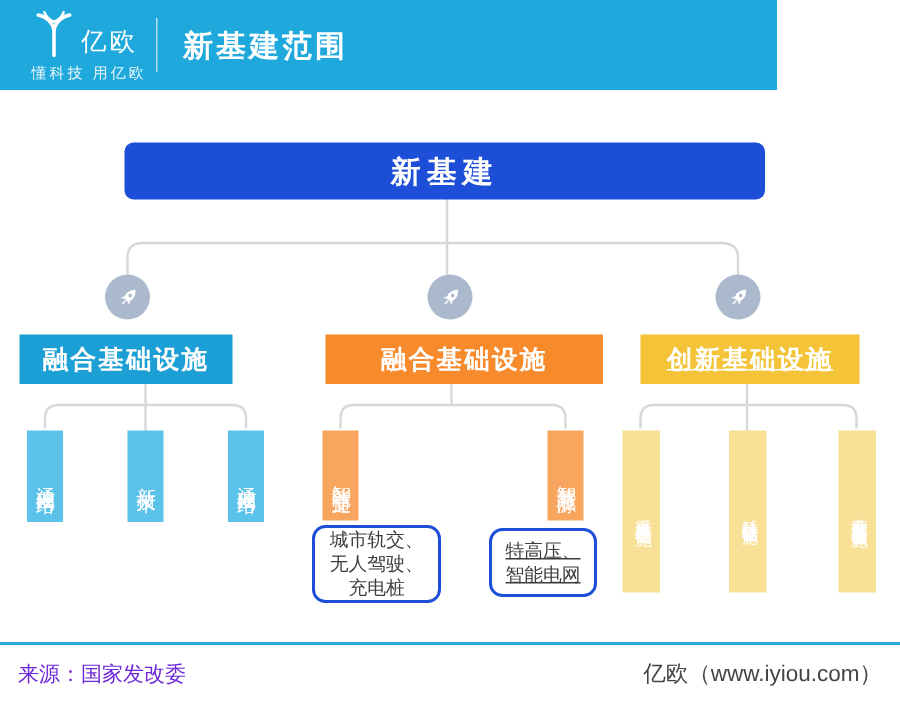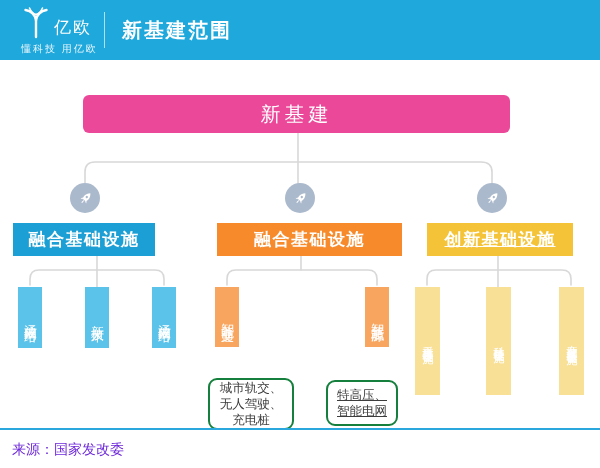--- a/index.html
+++ b/index.html
@@ -1,32 +1,32 @@
 <!DOCTYPE html>
 <html><head>
 <meta charset="utf-8">
 <style>
   html,body{margin:0;padding:0;background:#fff;}
   .page{position:relative;width:600px;height:468px;background:#ffffff;overflow:hidden;
         font-family:"Liberation Sans","DejaVu Sans",sans-serif;}
 
   
-  .topbar{position:absolute;left:0;top:0;width:600px;height:60px;background:#1EA8DC;}
+  .topbar{position:absolute;left:0;top:0;width:518px;height:60px;background:#1EA8DC;}
   .logo-glyph{position:absolute;left:20px;top:6px;}
   .logo-text{position:absolute;left:54px;top:16px;color:#fff;font-size:17px;letter-spacing:2px;}
   .logo-tagline{position:absolute;left:21px;top:42px;color:#eaf7fd;font-size:10px;letter-spacing:2px;}
   .topbar-divider{position:absolute;left:104px;top:12px;width:1px;height:36px;background:rgba(255,255,255,.65);}
   .page-title{position:absolute;left:122px;top:17px;color:#fff;font-size:20px;font-weight:bold;letter-spacing:2px;}
 
   
   .connector-layer{position:absolute;left:0;top:0;}
 
   
-  .root-box{position:absolute;left:83px;top:95px;width:427px;height:38px;background:#ec4899;border-radius:6px;
-            display:flex;align-items:center;justify-content:center;color:#fff;font-size:20px;letter-spacing:4px;}
+  .root-box{position:absolute;left:83px;top:95px;width:427px;height:38px;background:#1d4ed8;border-radius:6px;
+            display:flex;align-items:center;justify-content:center;color:#fff;font-size:20px;letter-spacing:4px;font-weight:bold;}
 
   
   .node-circle{position:absolute;top:183px;width:30px;height:30px;border-radius:50%;background:#ABB9CC;
                display:flex;align-items:center;justify-content:center;}
   .node-circle svg{transform:rotate(42deg);}
   .circle-1{left:70px;} .circle-2{left:285px;} .circle-3{left:477px;}
 
   
   .cat-box{position:absolute;top:223px;height:33px;display:flex;align-items:center;justify-content:center;
            color:#fff;font-size:17px;font-weight:bold;letter-spacing:1.5px;}
@@ -38,23 +38,23 @@
   .sub-box{position:absolute;top:287px;display:flex;align-items:center;justify-content:center;
            writing-mode:vertical-rl;text-orientation:upright;color:#fff;font-size:13px;letter-spacing:2px;}
   .sub-blue{background:#5BC2E9;width:24px;height:61px;}
   .sub-orange{background:#F8A55F;width:24px;height:60px;}
   .sub-yellow{background:#F8E096;width:25px;height:108px;font-size:11px;letter-spacing:1px;}
   .s-b1{left:18px;} .s-b2{left:85px;} .s-b3{left:152px;}
   .s-o1{left:215px;} .s-o2{left:365px;}
   .s-y1{left:415px;} .s-y2{left:486px;} .s-y3{left:559px;}
 
   
-  .detail-box{position:absolute;background:#fff;border:2px solid #15803d;border-radius:9px;
+  .detail-box{position:absolute;background:#fff;border:2px solid #1d4ed8;border-radius:9px;
               display:flex;flex-direction:column;align-items:center;justify-content:center;
-              color:#3d3d3d;font-size:12.5px;line-height:1.28;text-align:center;margin-top:28px;}
+              color:#3d3d3d;font-size:12.5px;line-height:1.28;text-align:center;}
   .d-1{left:208px;top:350px;width:82px;height:48px;}
   .d-2{left:326px;top:352px;width:68px;height:42px;text-decoration:underline;}
 
   
   .footer-line{position:absolute;left:0;top:428px;width:600px;height:2px;background:#2AA7DC;}
   .footer-source{position:absolute;left:12px;top:441px;color:#6d28d9;font-size:14px;}
   .footer-credit{position:absolute;right:12px;top:440px;color:#444;font-size:15px;}
 </style>
 </head>
 <body>
@@ -144,14 +144,15 @@
     <span>特高压、</span>
     <span>智能电网</span>
   </div>
 
   <div class="sub-box sub-yellow s-y1">重大科技基础设施</div>
   <div class="sub-box sub-yellow s-y2">科技基础设施</div>
   <div class="sub-box sub-yellow s-y3">产业技术创新基础设施</div>
 
   <div class="footer-line"></div>
   <div class="footer-source">来源：国家发改委</div>
+  <div class="footer-credit">亿欧（www.iyiou.com）</div>
 
 </div>
 
 </body></html>

